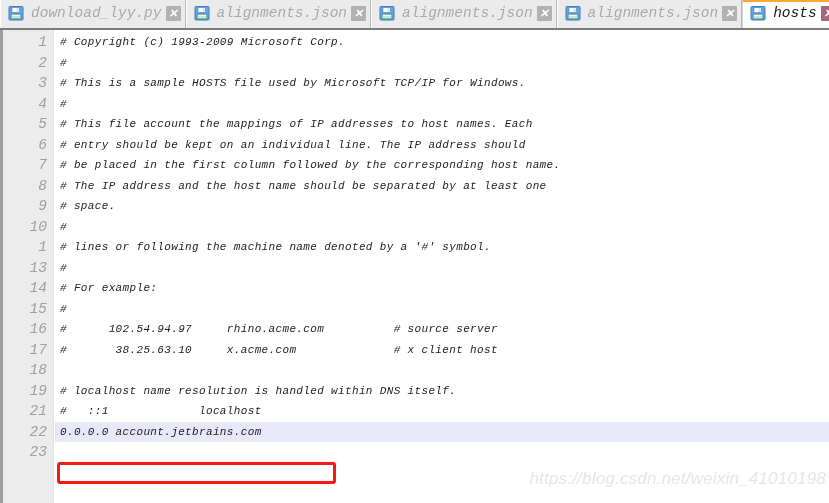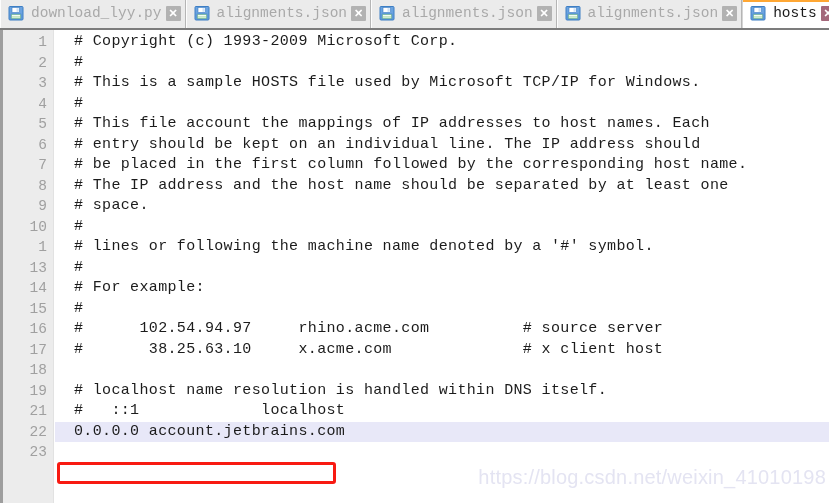--- a/index.html
+++ b/index.html
@@ -14,20 +14,21 @@
     font-family: "Liberation Sans", sans-serif;
     -webkit-font-smoothing: antialiased;
   }
 
   #app {
     position: relative;
     width: 829px;
     height: 503px;
     background: #f0abfc;
     box-sizing: border-box;
+    font-style: italic;
   }
 
   
   .tabbar {
     position: absolute;
     left: 0;
     top: 0;
     width: 829px;
     height: 30px;
     background: #f2f1f0;
@@ -163,25 +164,25 @@
   }
   .row-text-wrap {
     position: absolute;
     left: 52px;
     right: 0;
     top: 0;
     height: 20.5px;
   }
   .row-text {
     position: absolute;
-    left: 19px;
+    left: 5px;
     top: 0;
     color: #1c1c1c;
     font-family: "Liberation Mono", "DejaVu Sans Mono", monospace;
-    font-size: 15px;
+    font-size: 11px;
     line-height: 20.5px;
     white-space: pre;
     letter-spacing: 0.35px;
   }
 
   
   .annot-box {
     position: absolute;
     border: 3px solid #f81a12;
     border-radius: 3px;
@@ -190,21 +191,21 @@
     z-index: 5;
   }
 
   
   .watermark {
     position: absolute;
     right: 3px;
     bottom: 14px;
     color: #e4e4f2;
     font-family: "Liberation Sans", sans-serif;
-    font-size: 20px;
+    font-size: 17px;
     letter-spacing: 0.2px;
     white-space: nowrap;
     user-select: none;
     z-index: 4;
   }
 </style>
 </head>
 <body>
 
 <div id="app">

